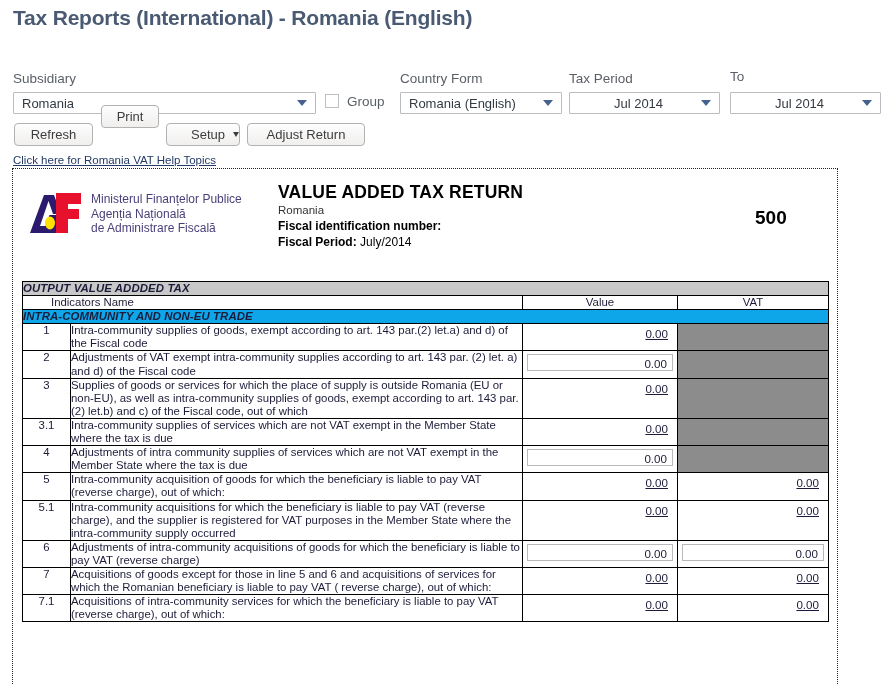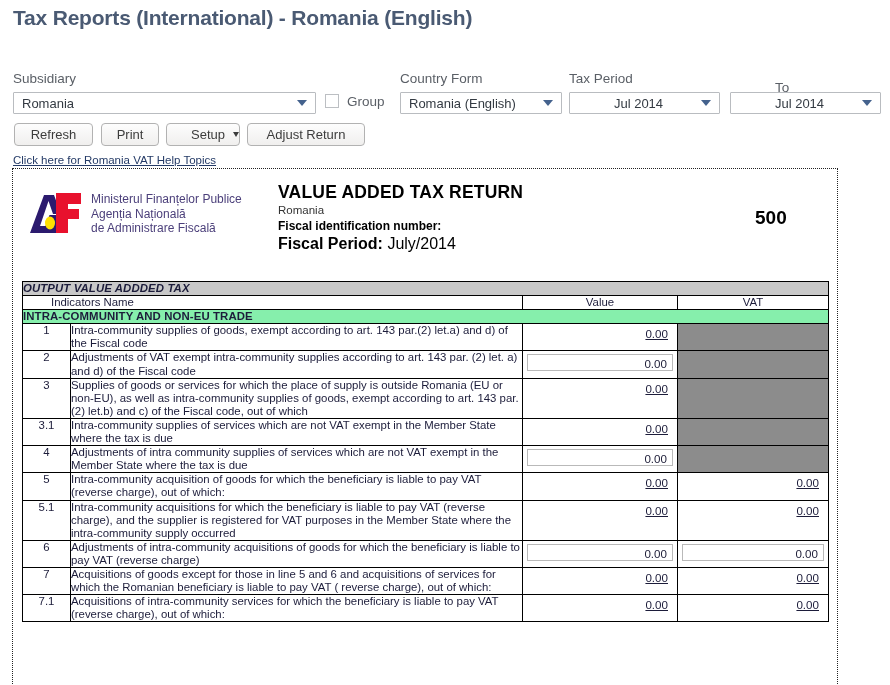--- a/index.html
+++ b/index.html
@@ -125,21 +125,21 @@
   .rpt-country {
     position: absolute; left: 265px; top: 35px;
     font-size: 11.5px; color: #333; white-space: nowrap;
   }
   .rpt-fin {
     position: absolute; left: 265px; top: 50px;
     font-size: 12px; font-weight: bold; color: #000; white-space: nowrap;
   }
   .rpt-fper {
     position: absolute; left: 265px; top: 66px;
-    font-size: 16px; color: #000; white-space: nowrap;
+    font-size: 12px; color: #000; white-space: nowrap;
   }
   .rpt-fper b { font-weight: bold; }
   .rpt-num {
     position: absolute; left: 742px; top: 38px;
     font-size: 19px; font-weight: bold; color: #000;
   }
 
   
   table.vat {
     position: absolute; left: 9px; top: 112px;
@@ -171,22 +171,23 @@
     color: #22223c;
     padding: 3px 0 4px 0;
     background: #fff;
   }
   td.colhdr.first { text-align: left; padding-left: 28px; }
   td.grouphdr {
     font-weight: bold;
     font-size: 11.8px;
     color: #000;
     padding: 3px 0 3px 5px;
-    background: #86efac;
+    background: #0ea5e9;
     letter-spacing: 0.1px;
+    font-style: italic;
   }
   td.num {
     text-align: center;
     padding: 3px 0 3px 0;
     font-size: 11.6px;
     color: #22223c;
   }
   td.desc {
     padding: 3px 4px 3px 5px;
   }
@@ -249,33 +250,33 @@
     </div>
 
     <div class="fld-label" style="left:569px; top:3px;">Tax Period</div>
     <div class="sel center" style="left:569px; top:24px; width:151px;">
       <span class="sel-text">Jul 2014</span>
       <span class="caret">
           <i></i>
         </span>
     </div>
 
-    <div class="fld-label" style="left:730px; top:12px;margin-left:45px;">To</div>
+    <div class="fld-label" style="left:730px; top:1px;">To</div>
     <div class="sel center" style="left:730px; top:24px; width:151px;">
       <span class="sel-text">Jul 2014</span>
       <span class="caret">
           <i></i>
         </span>
     </div>
   </div>
 
   <div class="btn" style="left:14px; top:123px; width:79px;">
     <span>Refresh</span>
   </div>
-  <div class="btn" style="left:101px; top:123px; width:58px;">
+  <div class="btn" style="left:101px; top:105px; width:58px;">
     <span>Print</span>
   </div>
   <div class="btn" style="left:166px; top:123px; width:74px;justify-content:flex-end;">
     <span>Setup</span>
     <span class="btn-caret"></span>
   </div>
   <div class="btn" style="left:247px; top:123px; width:118px;">
     <span>Adjust Return</span>
   </div>
 

